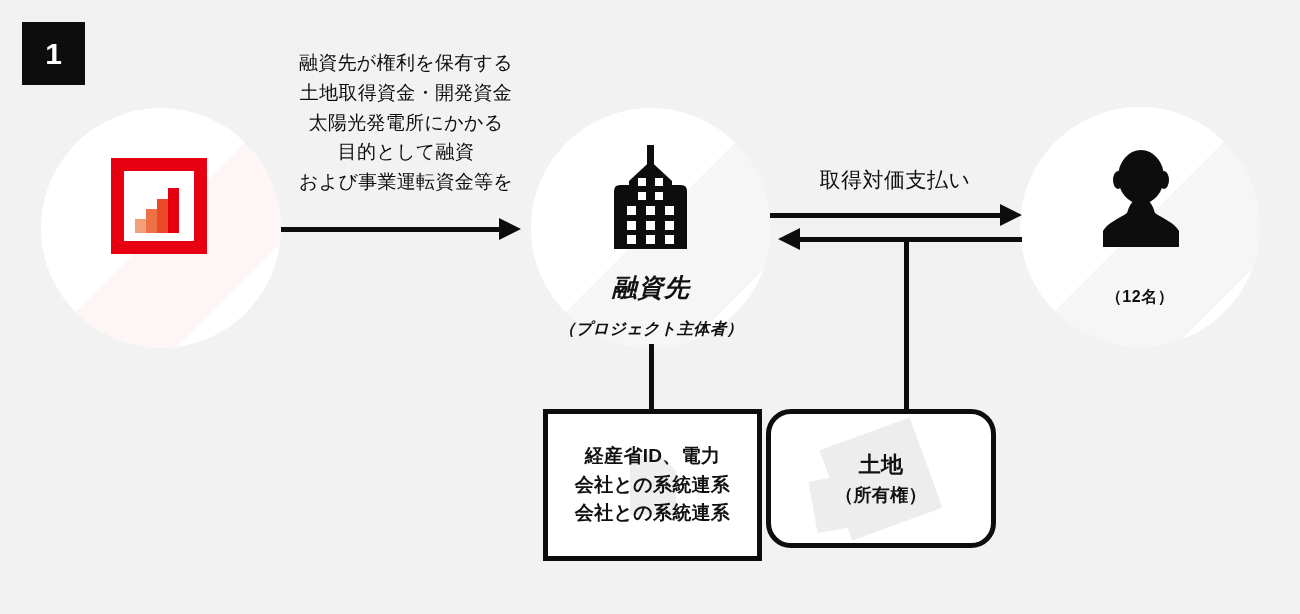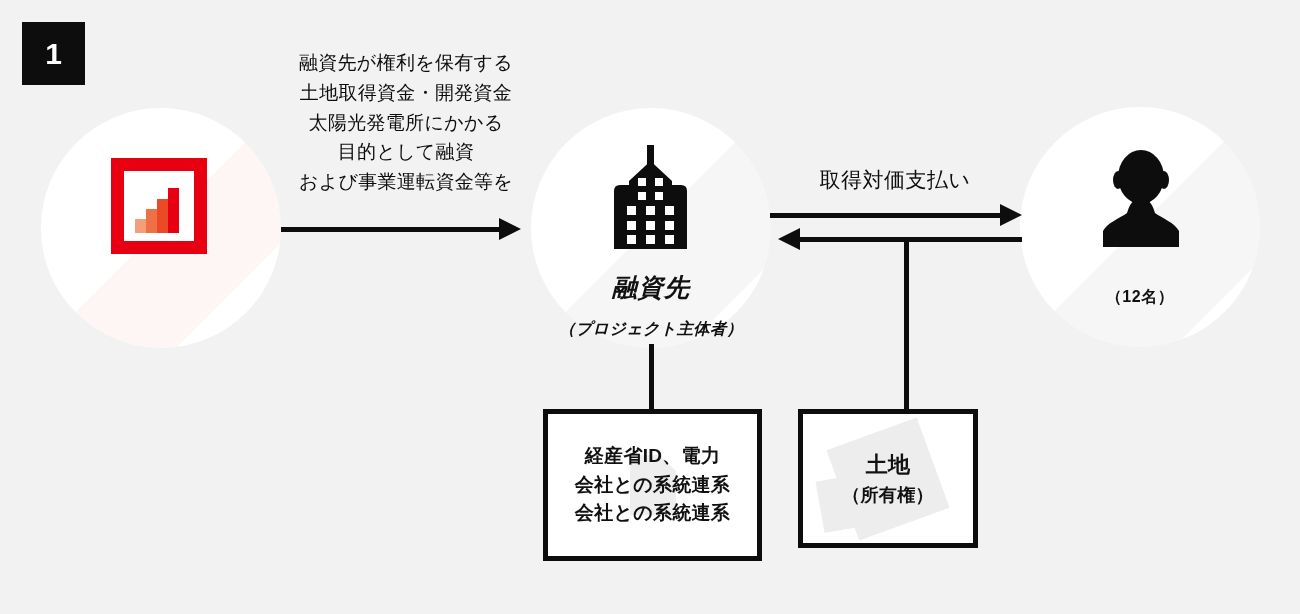--- a/index.html
+++ b/index.html
@@ -191,21 +191,21 @@
   .asset-box .box-text {
     position: relative;
     z-index: 2;
     text-align: center;
     font-weight: 700;
     line-height: 1.52;
     letter-spacing: 0.3px;
   }
   #box-grid-rights { left: 543px; top: 409px; width: 219px; height: 152px; }
   #box-grid-rights .box-text { font-size: 19px; }
-  #box-land        { left: 798px; top: 409px; width: 180px; height: 139px; }
+  #box-land        { left: 766px; top: 409px; width: 230px; height: 139px; border-radius: 25px; }
   #box-land .box-text .t-main { display: block; font-size: 22px; }
   #box-land .box-text .t-sub  { display: block; font-size: 18px; }
 
   .wm-doc {
     position: absolute;
     left: 50%;
     top: 50%;
     transform: translate(-50%, -50%);
     width: 46px;
     height: 60px;

